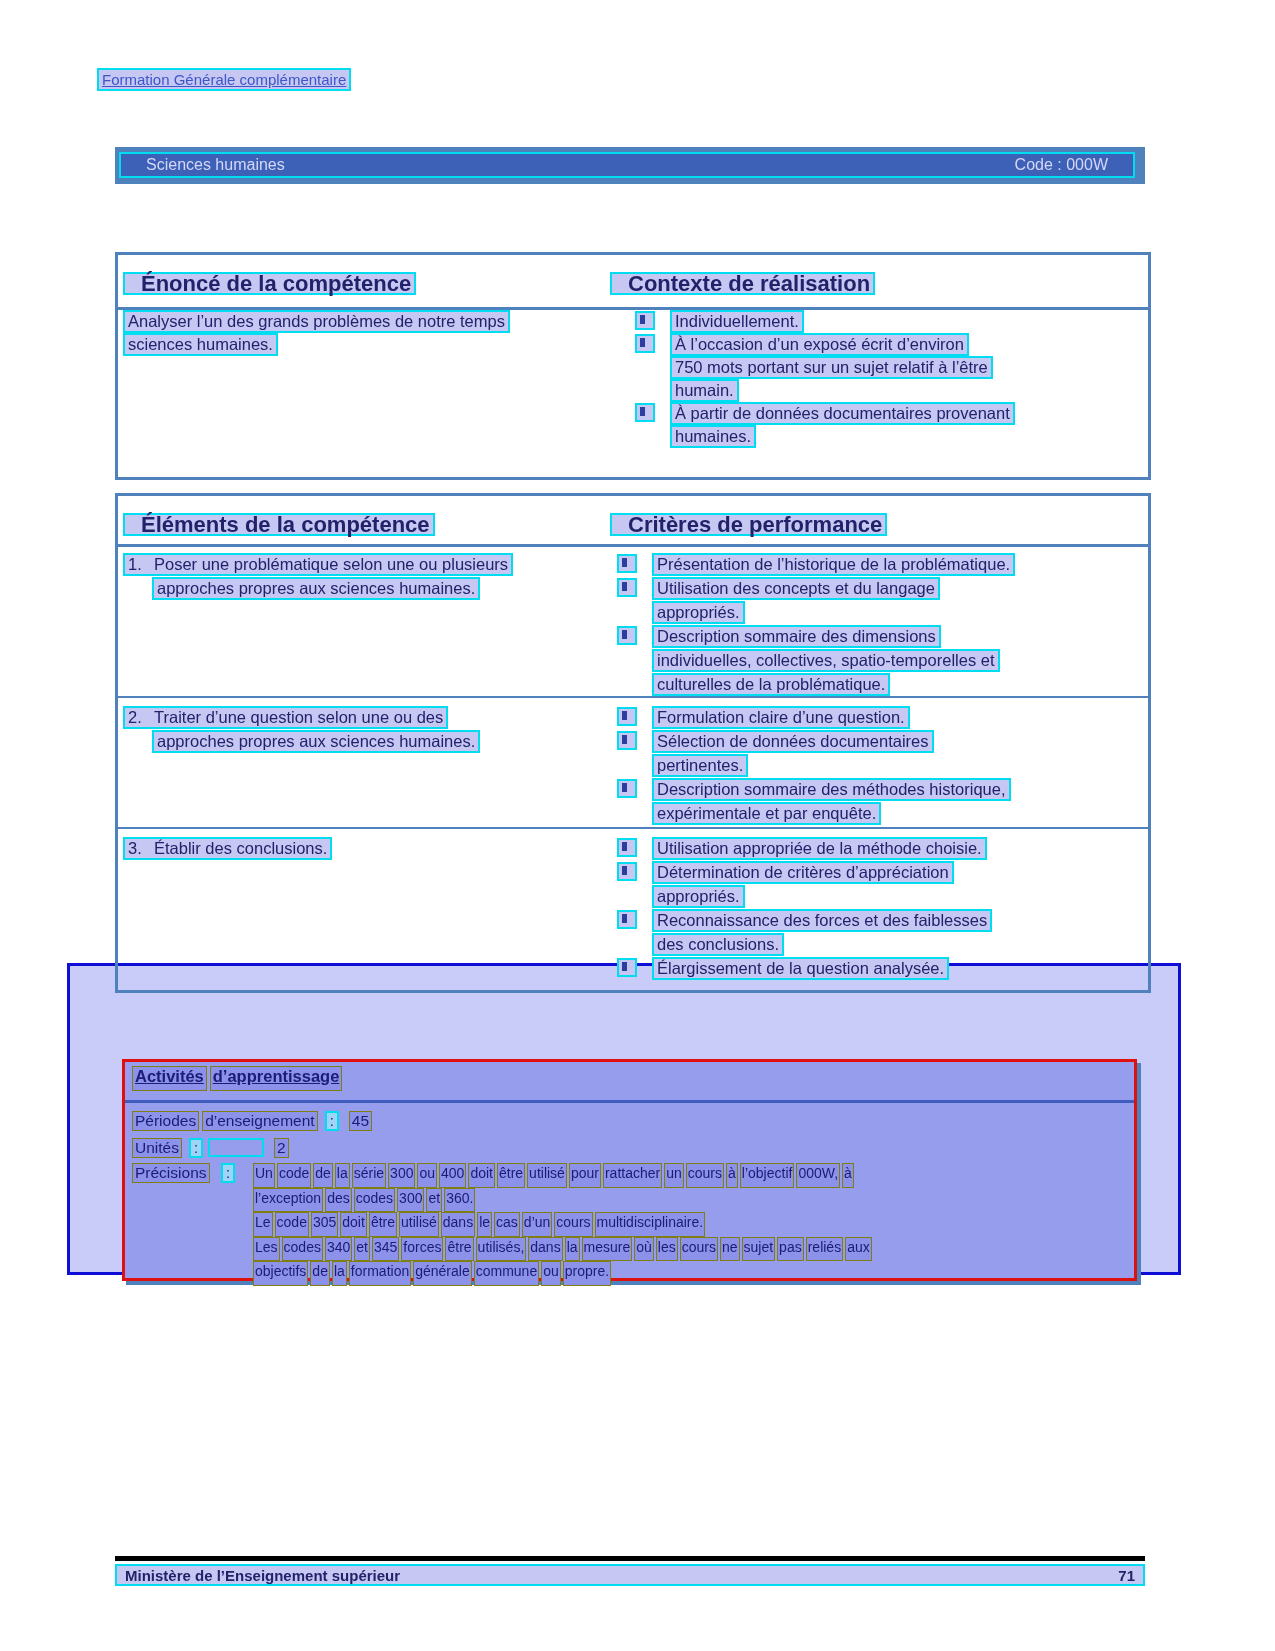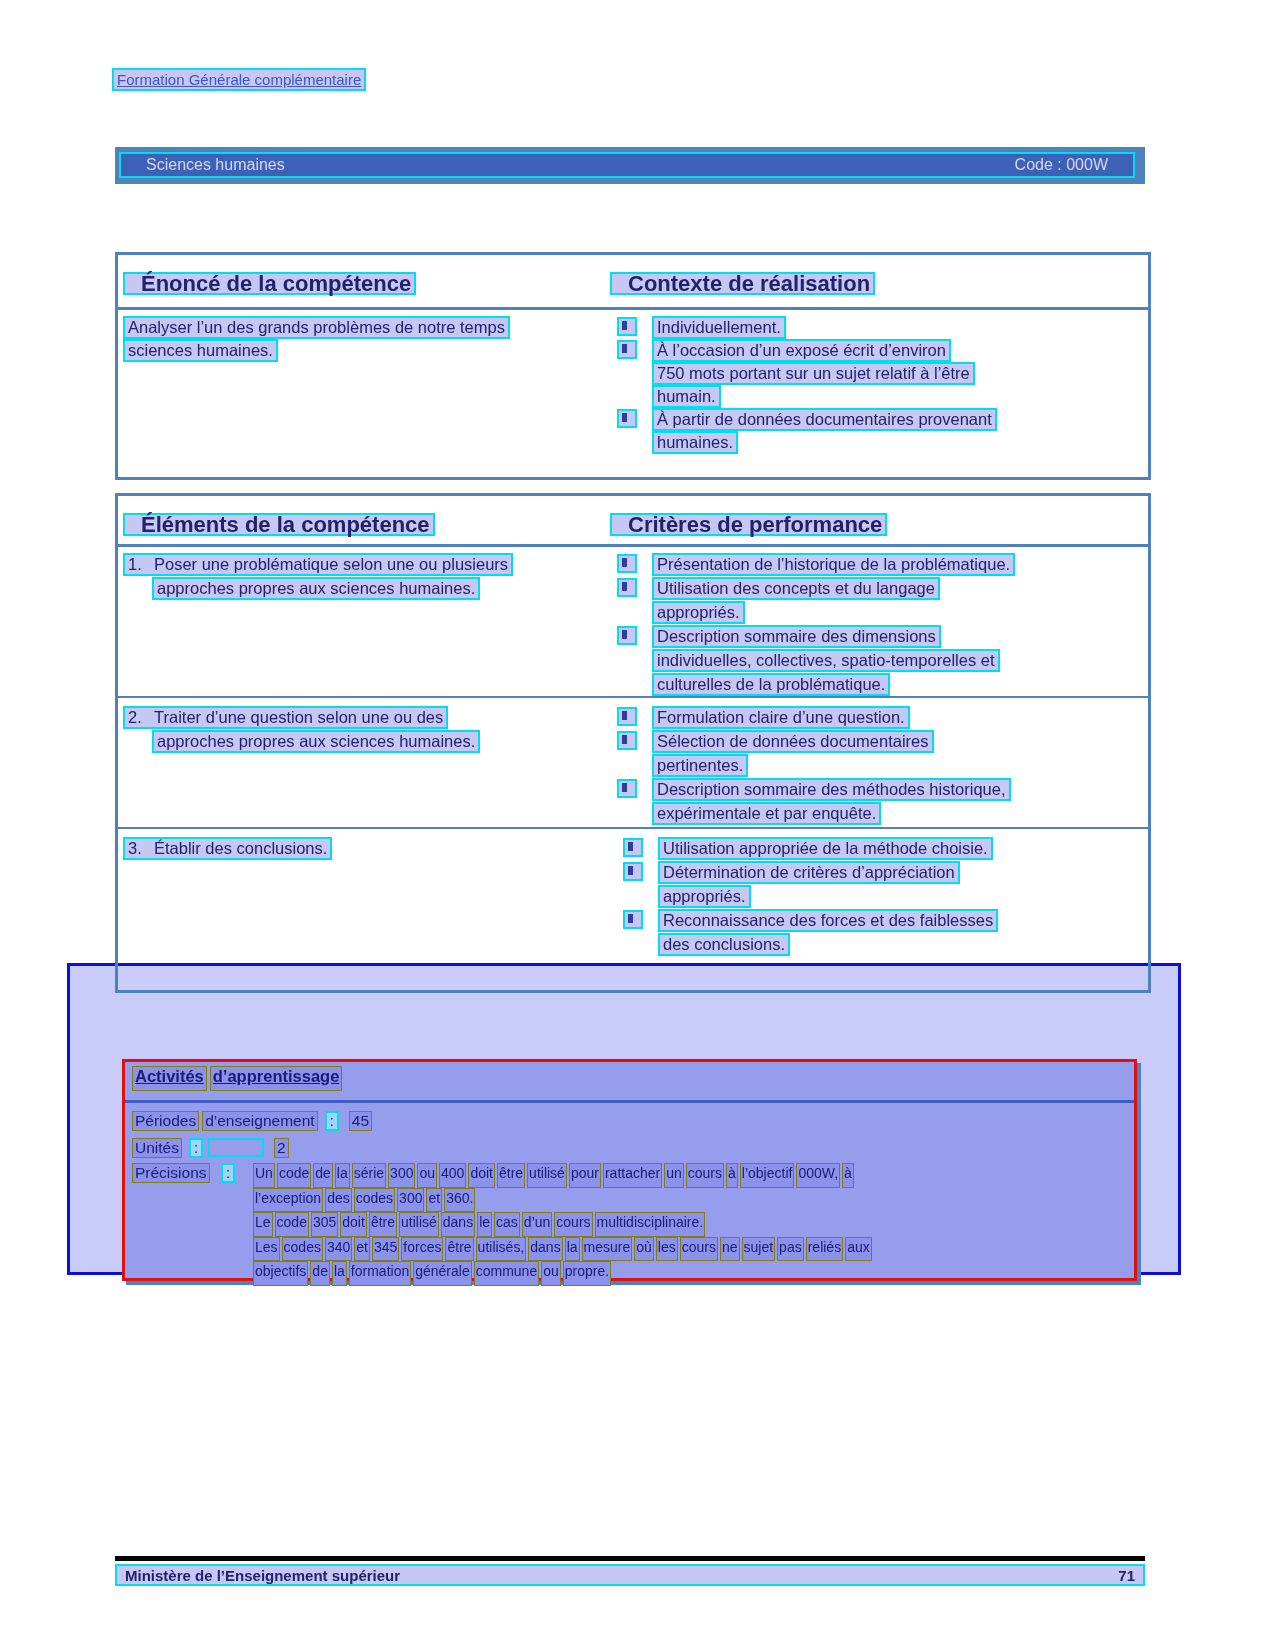--- a/index.html
+++ b/index.html
@@ -4,21 +4,21 @@
 <style>
   html,body{margin:0;padding:0;background:#ffffff;}
   .page{position:relative;width:1275px;height:1651px;background:#fff;
         font-family:"Liberation Sans",sans-serif;color:var(--navy,#22226b);overflow:hidden;}
 
   
   .hl{display:inline-block;background:var(--lavender,#c6c7f2);border:2px solid var(--cyan,#00dcf0);
       padding:0 3px;font-size:16.5px;line-height:19px;white-space:nowrap;color:var(--navy,#22226b);}
 
   
-  .top-label{position:absolute;left:112px;top:68px;}
+  .top-label{position:absolute;left:97px;top:68px;}
   .top-label .hl{font-size:15px;color:var(--bluetext,#3d56c8);text-decoration:underline;}
 
   
   .hdr{position:absolute;left:115px;top:147px;width:1030px;height:37px;background:var(--steel,#4f81bd);}
   .hdr-inner{position:absolute;left:4px;right:10px;top:5px;bottom:6px;background:var(--barinner,#3d61b6);
       border:2px solid var(--cyan,#00dcf0);display:flex;justify-content:space-between;align-items:center;
       padding:0 25px;color:var(--bartext,#d6d7f8);font-size:16px;}
 
   
   .obj-row{position:absolute;left:121px;top:202px;display:flex;}
@@ -35,34 +35,34 @@
   .t2{top:493px;height:494px;background:transparent;}
   .thead{display:flex;border-bottom:3px solid var(--steel,#4f81bd);}
   .t1 .thead{padding:17px 0 12px 0;}
   .t2 .thead{padding:17px 0 8px 0;}
   .thead .hl{font-weight:bold;font-size:22px;padding-left:16px;}
   .hcell-l{margin-left:5px;width:487px;flex:0 0 487px;}
   .hcell-r{margin-left:0;}
   .tcols{display:flex;}
   .cleft{width:492px;flex:0 0 492px;padding-left:5px;box-sizing:border-box;}
   .cright{flex:1;padding-left:7px;}
-  .t1 .tbody{padding-top:6px;}
+  .t1 .tbody{gap:18px;}
   .line{display:flex;align-items:flex-start;height:23px;}
   .t2 .line{height:24px;}
   .bullet-box{flex:0 0 16px;width:16px;height:15px;background:var(--lavender,#c6c7f2);
       border:2px solid var(--cyan,#00dcf0);margin:1px 15px 0 0;position:relative;}
   .bullet-box::after{content:"";position:absolute;left:3px;top:2px;width:5px;height:9px;
       background:var(--bullet,#2c3f9f);}
   .bspacer{flex:0 0 35px;width:35px;}
   .num{display:inline-block;min-width:26px;}
   .indent{margin-left:29px;}
   .t2row{display:flex;box-sizing:border-box;}
   .row1{height:149px;padding-top:6px;}
   .row2{height:131px;border-top:2px solid var(--steel,#4f81bd);padding-top:8px;}
-  .row3{border-top:2px solid var(--steel,#4f81bd);padding-top:8px;height:154px;gap:6px;}
+  .row3{border-top:2px solid var(--steel,#4f81bd);padding-top:8px;height:154px;}
 
   
   .outerbox{position:absolute;left:67px;top:963px;width:1114px;height:312px;box-sizing:border-box;
       background:var(--outerfill,#c9ccf8);border:3px solid var(--outerborder,#0e0ed6);z-index:0;}
   .redbox{position:absolute;left:122px;top:1059px;width:1015px;height:222px;box-sizing:border-box;
       background:var(--innerfill,#979ded);border:3px solid var(--red,#e01010);
       box-shadow:4px 4px 0 var(--steel,#4f81bd);z-index:2;}
   .act-title{padding:4px 0 0 7px;height:25px;}
   .act-title .w{font-weight:bold;font-size:16.5px;text-decoration:underline;}
   .act-sep{border-bottom:3px solid var(--actsep,#3e5cc0);margin-top:9px;}
@@ -248,20 +248,24 @@
             <span class="hl">appropriés.</span>
           </div>
         <div class="line">
             <span class="bullet-box"></span>
             <span class="hl">Reconnaissance des forces et des faiblesses</span>
           </div>
         <div class="line">
             <span class="bspacer"></span>
             <span class="hl">des conclusions.</span>
           </div>
+        <div class="line">
+            <span class="bullet-box"></span>
+            <span class="hl">Élargissement de la question analysée.</span>
+          </div>
       </div>
     </div>
   </div>
 
   <div class="redbox">
     <div class="act-title words">
         <span class="w">Activités</span>
         <span class="w">d’apprentissage</span>
       </div>
     <div class="act-sep"></div>

